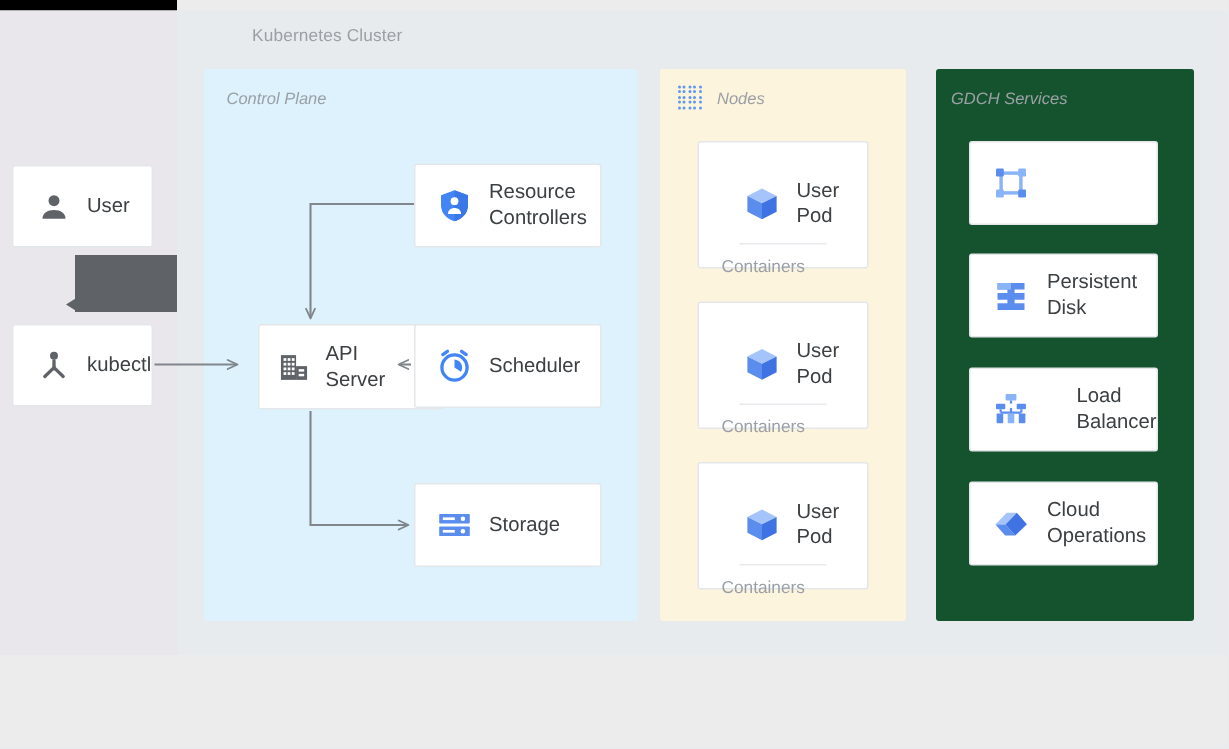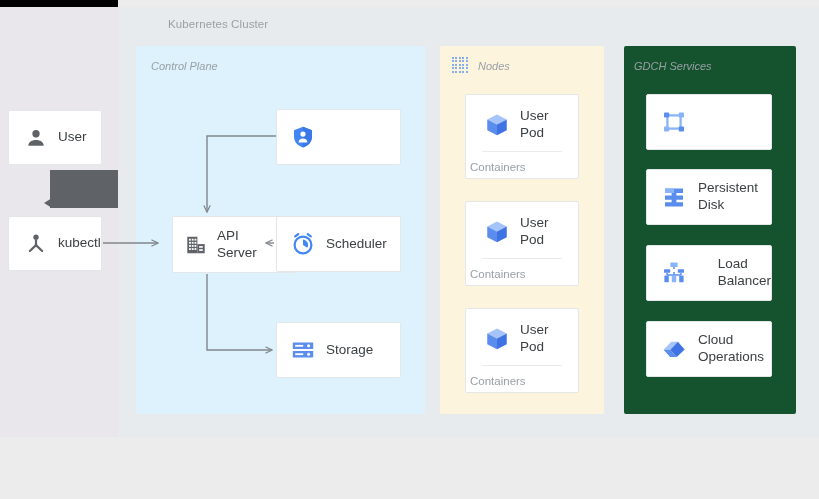--- a/index.html
+++ b/index.html
@@ -64,21 +64,21 @@
 
   
   #card-api{left:172px;top:216px;width:124px;height:57px;}
   #card-api .ico{width:24px;margin-left:11px;margin-right:9px;}
   #card-rc{left:276px;top:109px;width:125px;height:56px;}
   #card-sched{left:276px;top:216px;width:125px;height:56px;}
   #card-storage{left:276px;top:322px;width:125px;height:56px;}
   #card-rc .ico,#card-sched .ico,#card-storage .ico{width:26px;margin-left:13px;margin-right:10px;}
 
   
-  .pod{left:465px;width:114px;height:85px;display:block;padding:4px;}
+  .pod{left:465px;width:114px;height:85px;display:block;padding:15px;}
   #pod-1{top:94px;}
   #pod-2{top:201px;}
   #pod-3{top:308px;}
   .pod-row{display:flex;align-items:center;height:52px;}
   .pod-row .ico{width:28px;margin-left:13px;margin-right:9px;}
   .pod-row .lbl{font-size:13.5px;}
   .pod-div{height:1px;background:#e8eaed;margin:0 12px;}
   .pod-foot{
     text-align:left;font-size:11.5px;color:#9aa0a6;
     line-height:31px;
@@ -228,20 +228,22 @@
 
   <div class="card" id="card-rc">
     <span class="ico">
       <svg width="24" height="24" viewBox="0 0 24 24">
         <path d="M12 1.8 L21 5.2 V11.6 C21 17 17.2 21 12 22.5 C6.8 21 3 17 3 11.6 V5.2 Z" fill="#4285f4"></path>
         <path d="M12 1.8 L21 5.2 V11.6 C21 17 17.2 21 12 22.5 Z" fill="#3b78e7"></path>
         <circle cx="12" cy="9.1" r="2.6" fill="#ffffff"></circle>
         <path d="M7.6 17.6c0-2.6 2-4 4.4-4s4.4 1.4 4.4 4z" fill="#ffffff"></path>
       </svg>
     </span>
+    <span class="lbl">Resource
+Controllers</span>
   </div>
 
   <div class="card" id="card-sched">
     <span class="ico">
       <svg width="24" height="24" viewBox="0 0 24 24">
         <circle cx="12" cy="13" r="8.4" fill="none" stroke="#4285f4" stroke-width="2.2"></circle>
         <path d="M12 13 L12 7.6 A5.4 5.4 0 0 1 16.3 15.8 Z" fill="#4285f4"></path>
         <path d="M4.2 4.4 L7.3 2.2" stroke="#4285f4" stroke-width="2.2" stroke-linecap="round"></path>
         <path d="M19.8 4.4 L16.7 2.2" stroke="#4285f4" stroke-width="2.2" stroke-linecap="round"></path>
       </svg>

